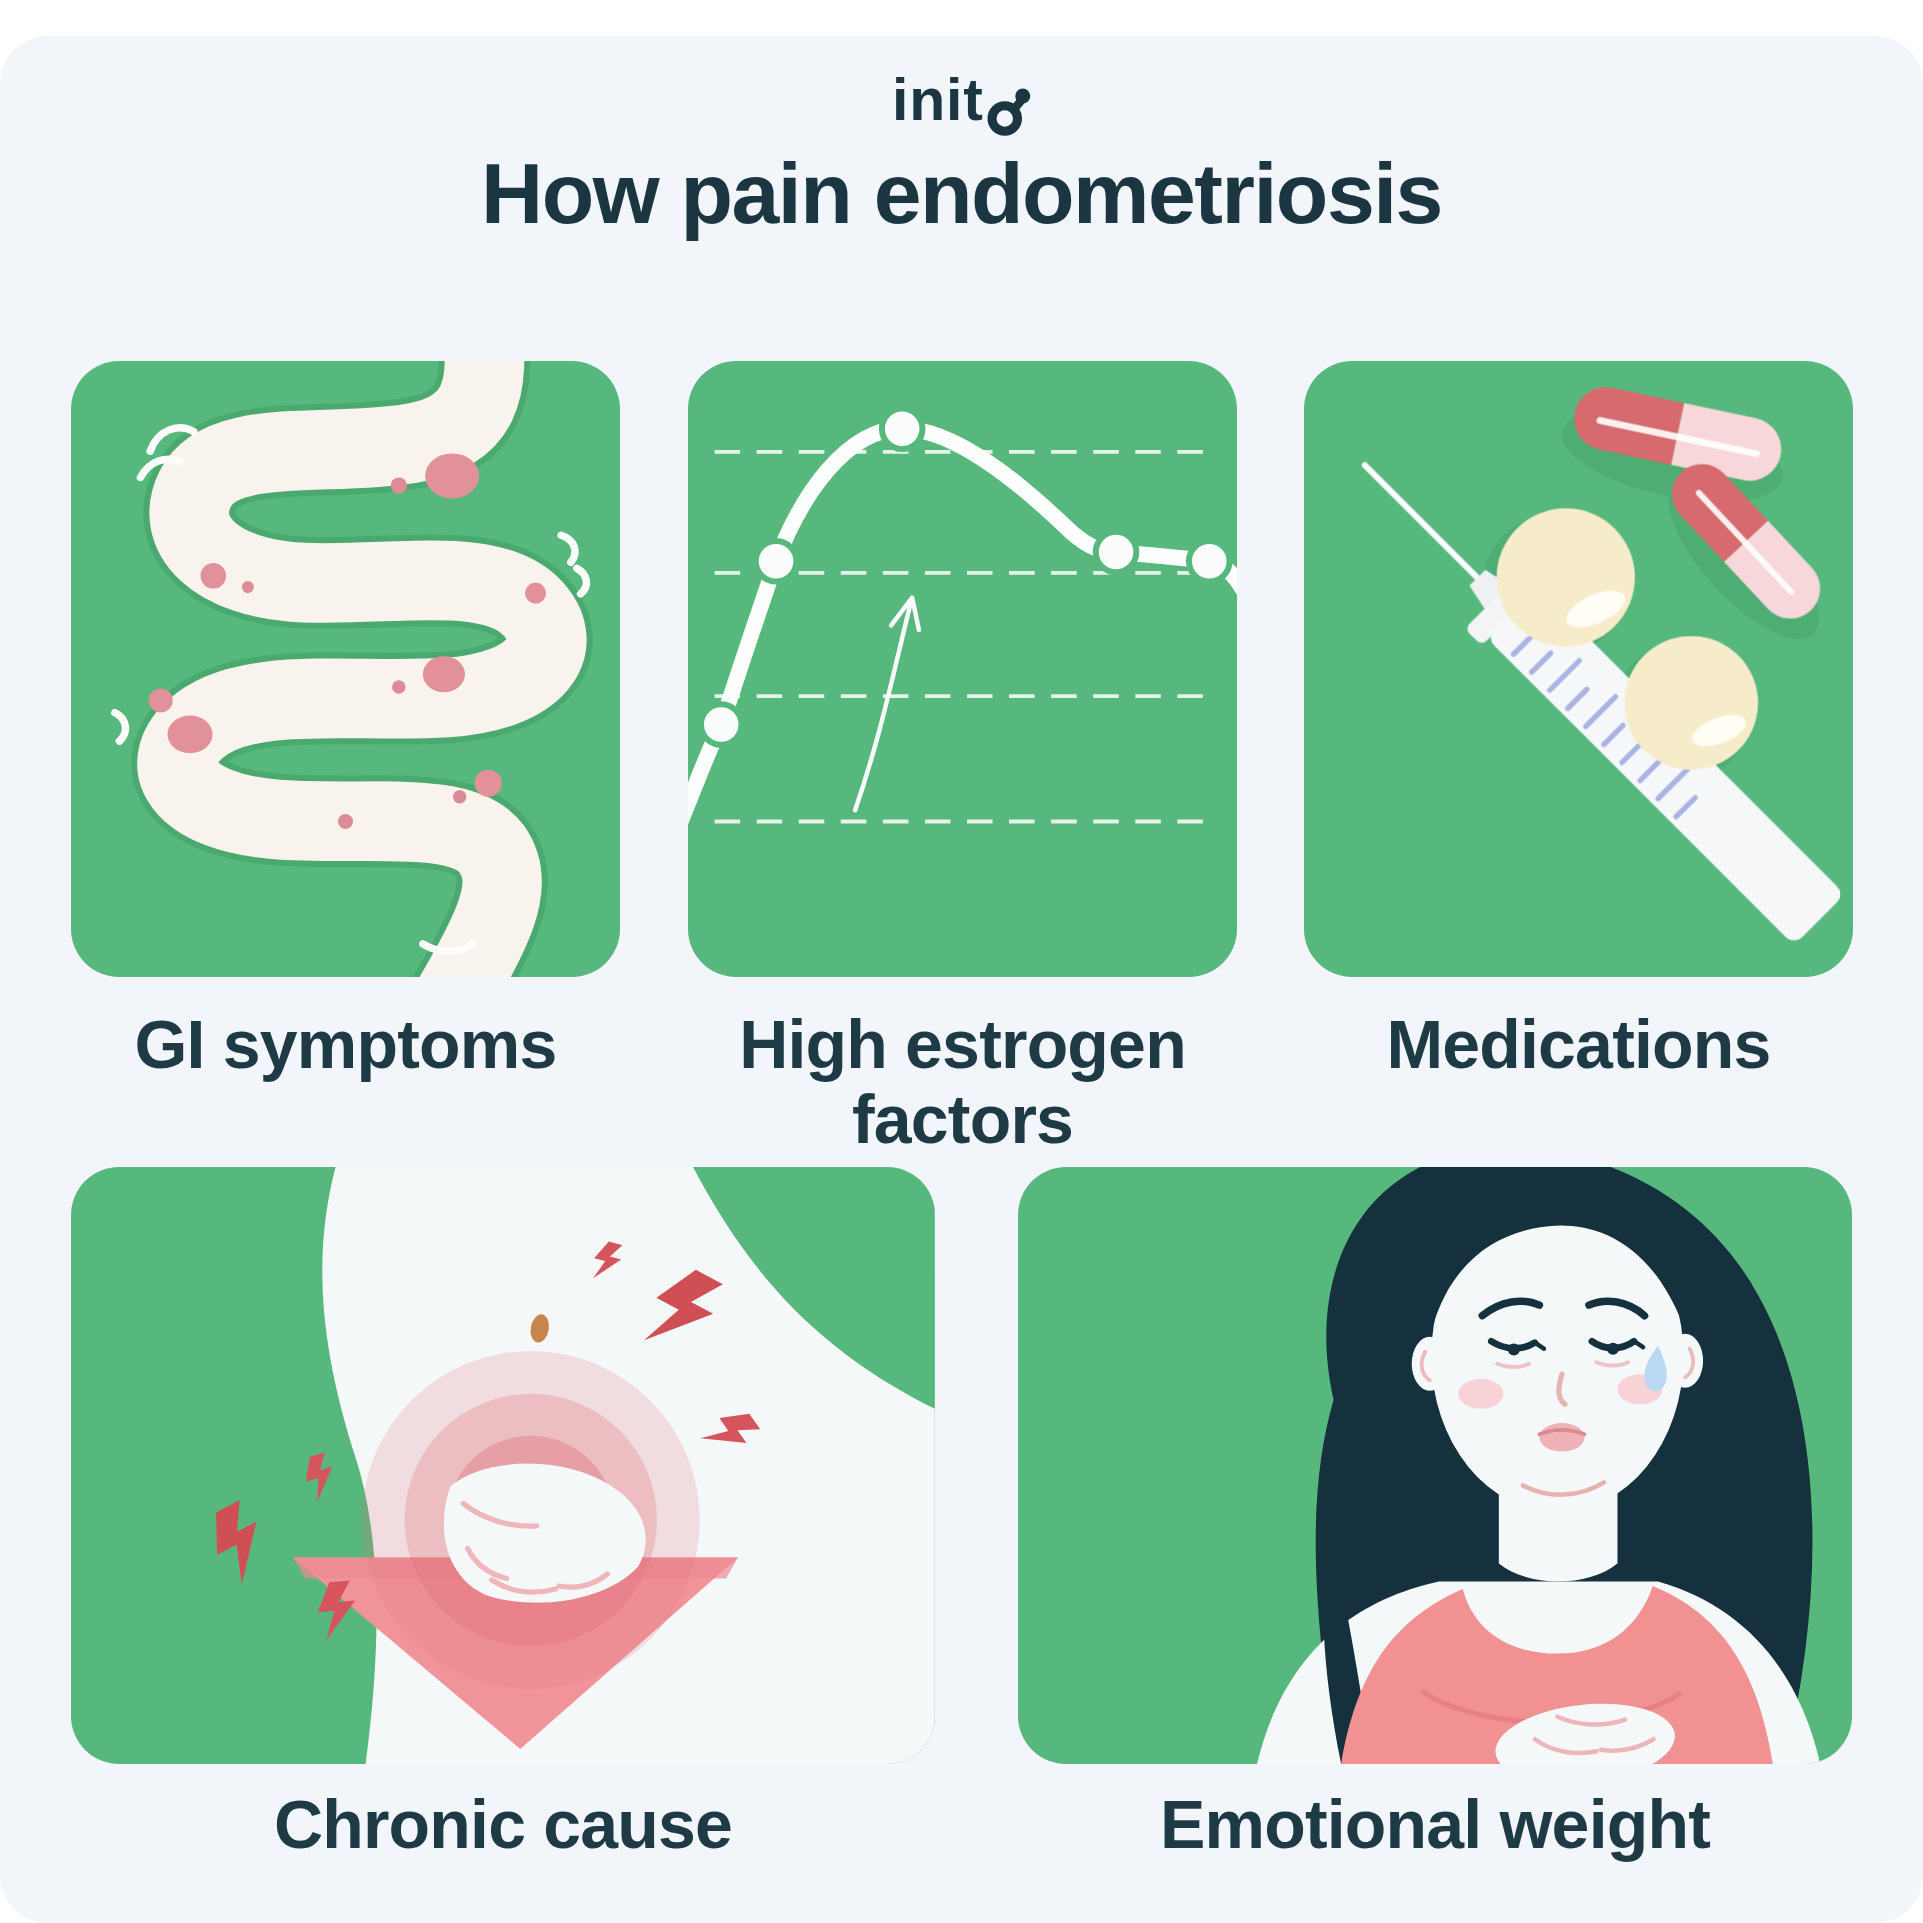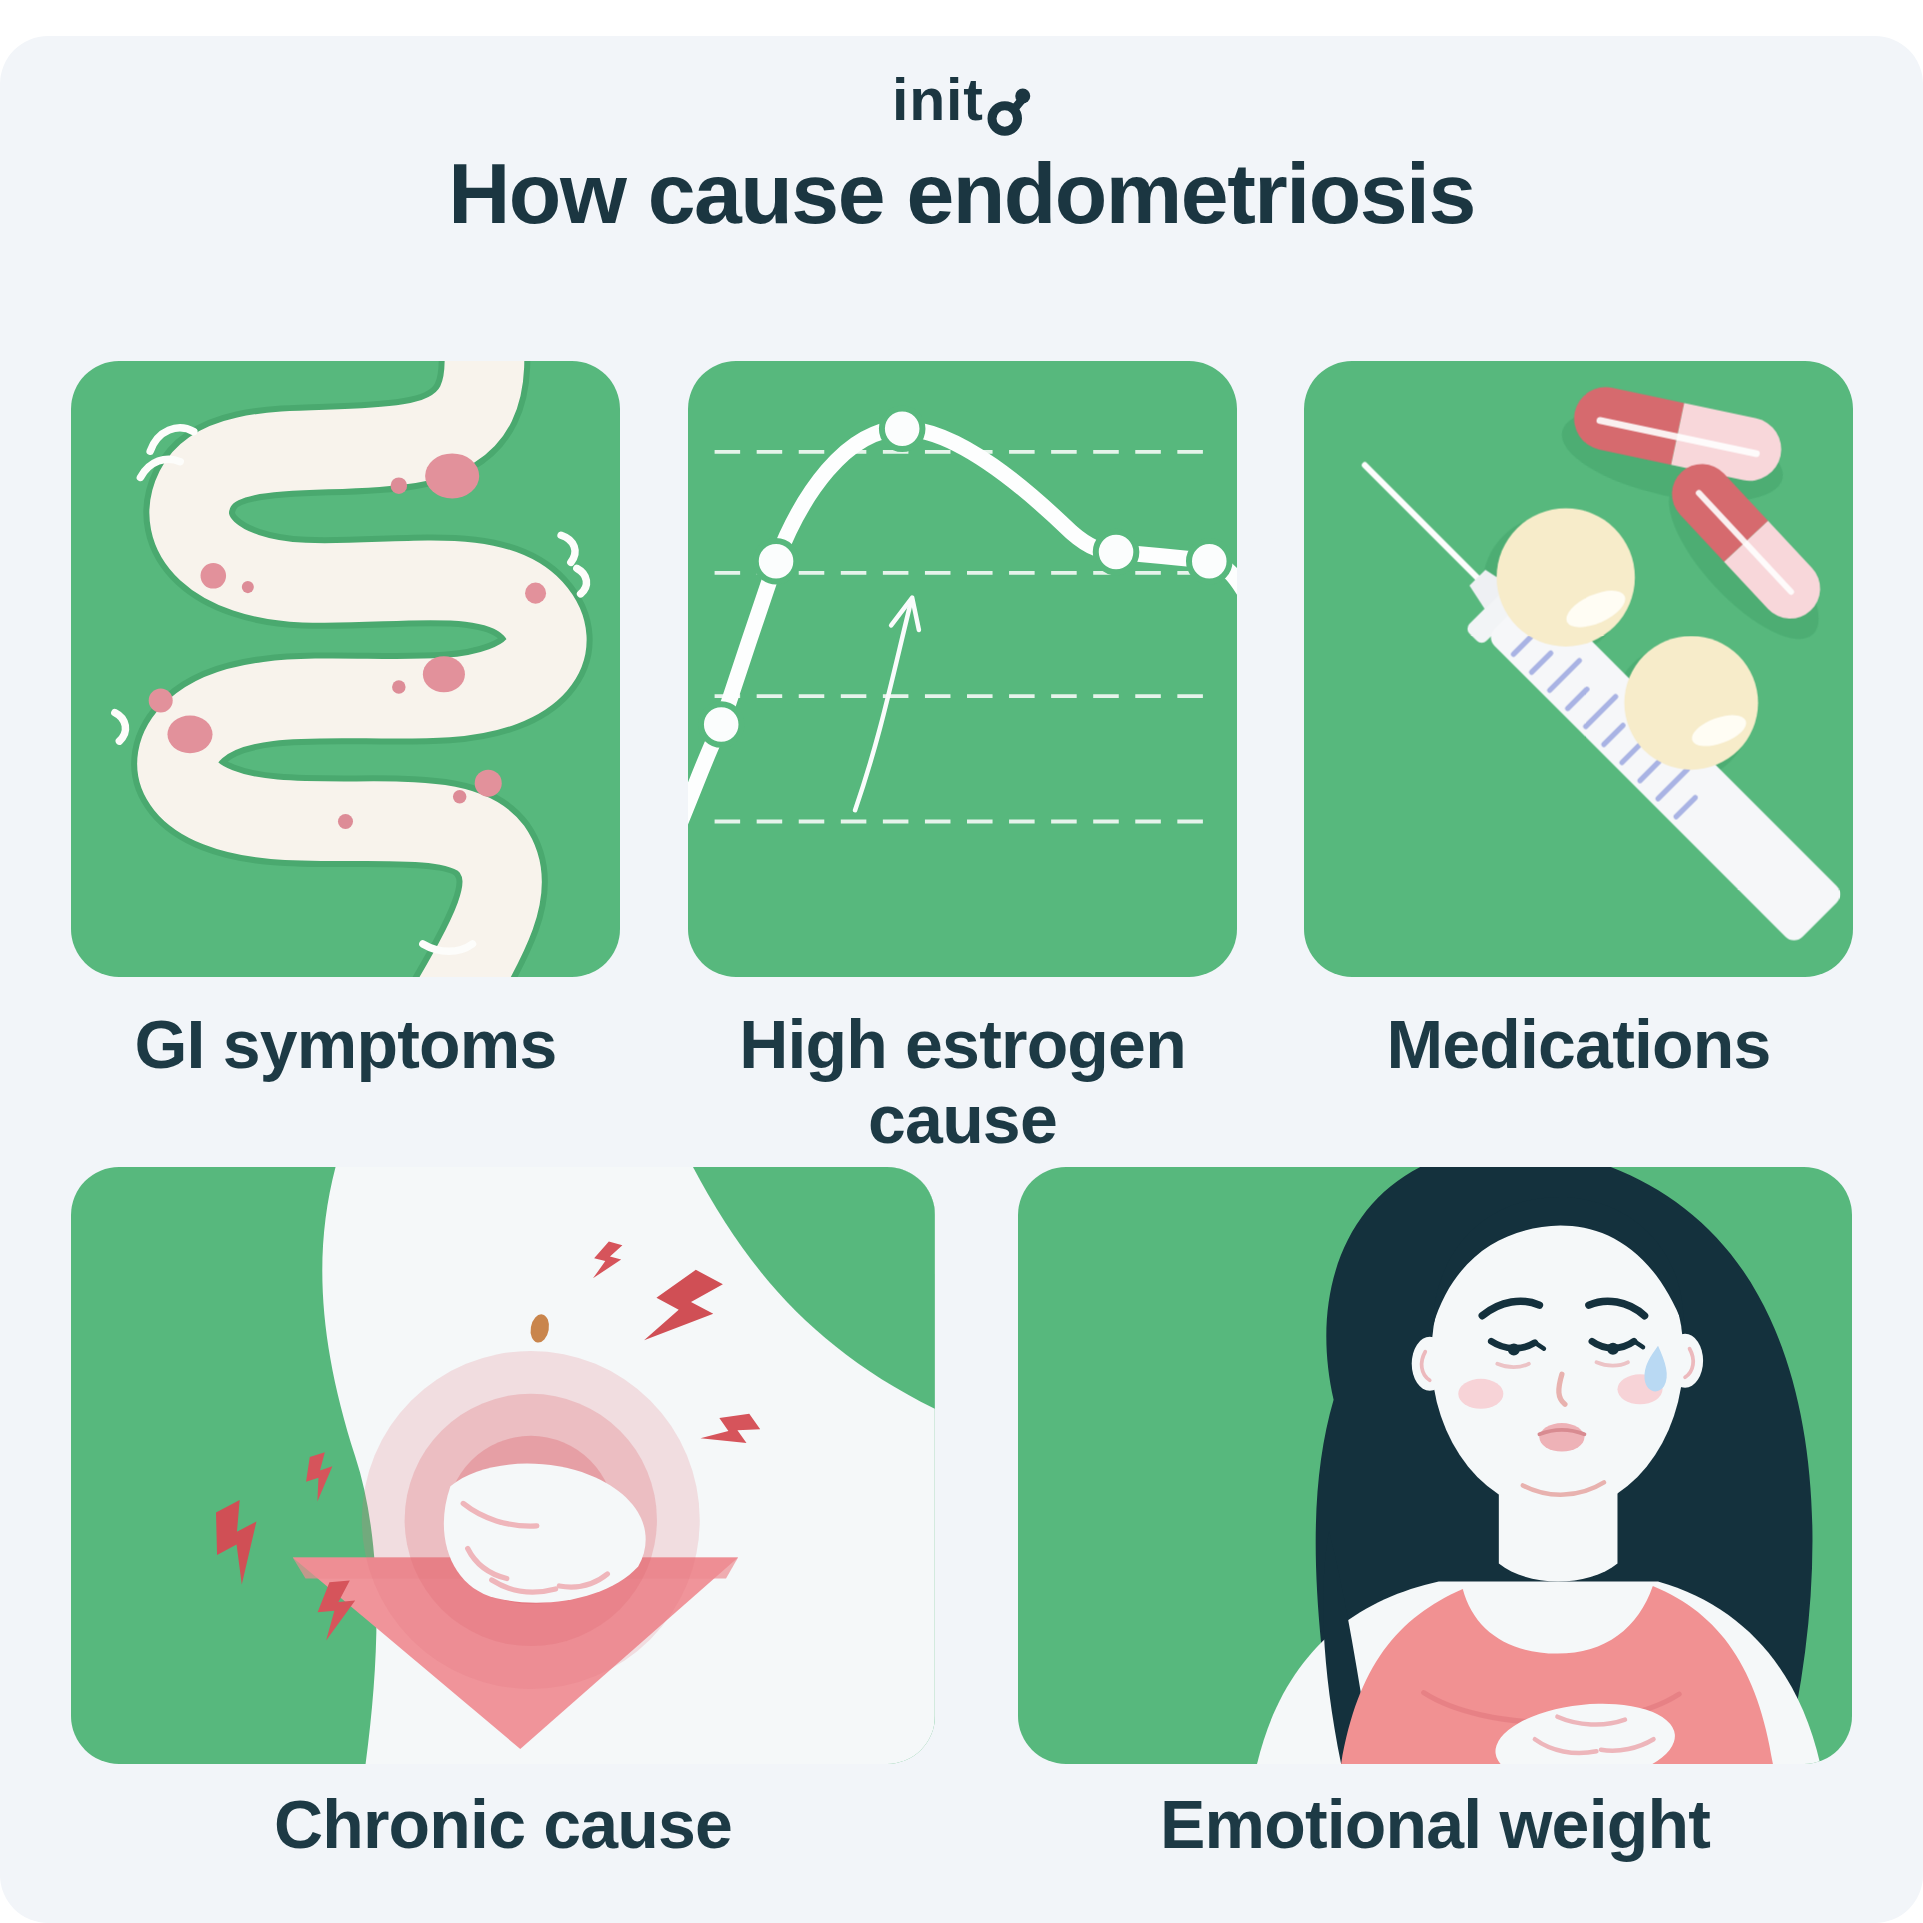--- a/index.html
+++ b/index.html
@@ -32,21 +32,21 @@
   <div class="logo-row">
     <span class="logo-text">init</span>
     <svg class="logo-glyph" width="45" height="59" viewBox="0 0 60 78">
       <circle cx="25" cy="51" r="17" fill="none" stroke="#1b3641" stroke-width="12"></circle>
       <line x1="37" y1="39" x2="47" y2="27" stroke="#1b3641" stroke-width="11" stroke-linecap="round"></line>
       <circle cx="49" cy="21" r="10" fill="#1b3641"></circle>
     </svg>
   </div>
 
   <div class="title">
-    <div>How cause endometriosis</div>
+    <div>How pain endometriosis</div>
   </div>
 
   <div id="p1" class="panel">
     <svg viewBox="0 0 730 820">
       <g>
         <path d="M 545 -60 C 560 40, 545 95, 450 110 C 340 128, 200 100, 165 170 C 135 230, 190 290, 310 295 C 430 300, 560 270, 615 330 C 660 380, 620 440, 500 448 C 380 456, 230 430, 165 490 C 110 540, 150 600, 270 610 C 390 620, 520 595, 560 650 C 595 700, 560 760, 490 880" fill="none" stroke="#4aa96f" stroke-width="122" stroke-linecap="round" stroke-linejoin="round"></path>
         <path d="M 545 -60 C 560 40, 545 95, 450 110 C 340 128, 200 100, 165 170 C 135 230, 190 290, 310 295 C 430 300, 560 270, 615 330 C 660 380, 620 440, 500 448 C 380 456, 230 430, 165 490 C 110 540, 150 600, 270 610 C 390 620, 520 595, 560 650 C 595 700, 560 760, 490 880" fill="none" stroke="#f8f3ec" stroke-width="106" stroke-linecap="round" stroke-linejoin="round"></path>
       </g>
       <g fill="#e2919b">
         <ellipse cx="507" cy="153" rx="36" ry="30"></ellipse>
@@ -137,21 +137,21 @@
         <ellipse cx="388" cy="330" rx="42" ry="19" fill="#fffdf4" transform="rotate(-24 388 330)"></ellipse>
       </g>
       <g>
         <circle cx="515" cy="455" r="89" fill="#f7ecca"></circle>
         <ellipse cx="552" cy="492" rx="38" ry="17" fill="#fffdf4" transform="rotate(-20 552 492)"></ellipse>
       </g>
     </svg>
   </div>
 
   <div id="l1" class="panel-label">GI symptoms</div>
-  <div id="l2" class="panel-label">High estrogen cause</div>
+  <div id="l2" class="panel-label">High estrogen factors</div>
   <div id="l3" class="panel-label">Medications</div>
 
   <div id="p4" class="panel">
     <svg viewBox="0 0 1150 795">
       <path d="M 352 0 C 322 115, 330 235, 378 385 C 415 498, 412 645, 392 795 L 1150 795 L 1150 0 Z" fill="#f5f8f9"></path>
       <path d="M 828 0 C 898 132, 985 240, 1150 322 L 1150 0 Z" fill="#57b87d"></path>
       <polygon points="295,520 888,520 598,775" fill="#f0949a"></polygon>
       <path d="M 295 520 L 888 520 L 872 548 L 312 548 Z" fill="#ec8b92" opacity="0.7"></path>
       <g>
         <circle cx="612" cy="470" r="225" fill="#e2737b" opacity="0.20"></circle>

